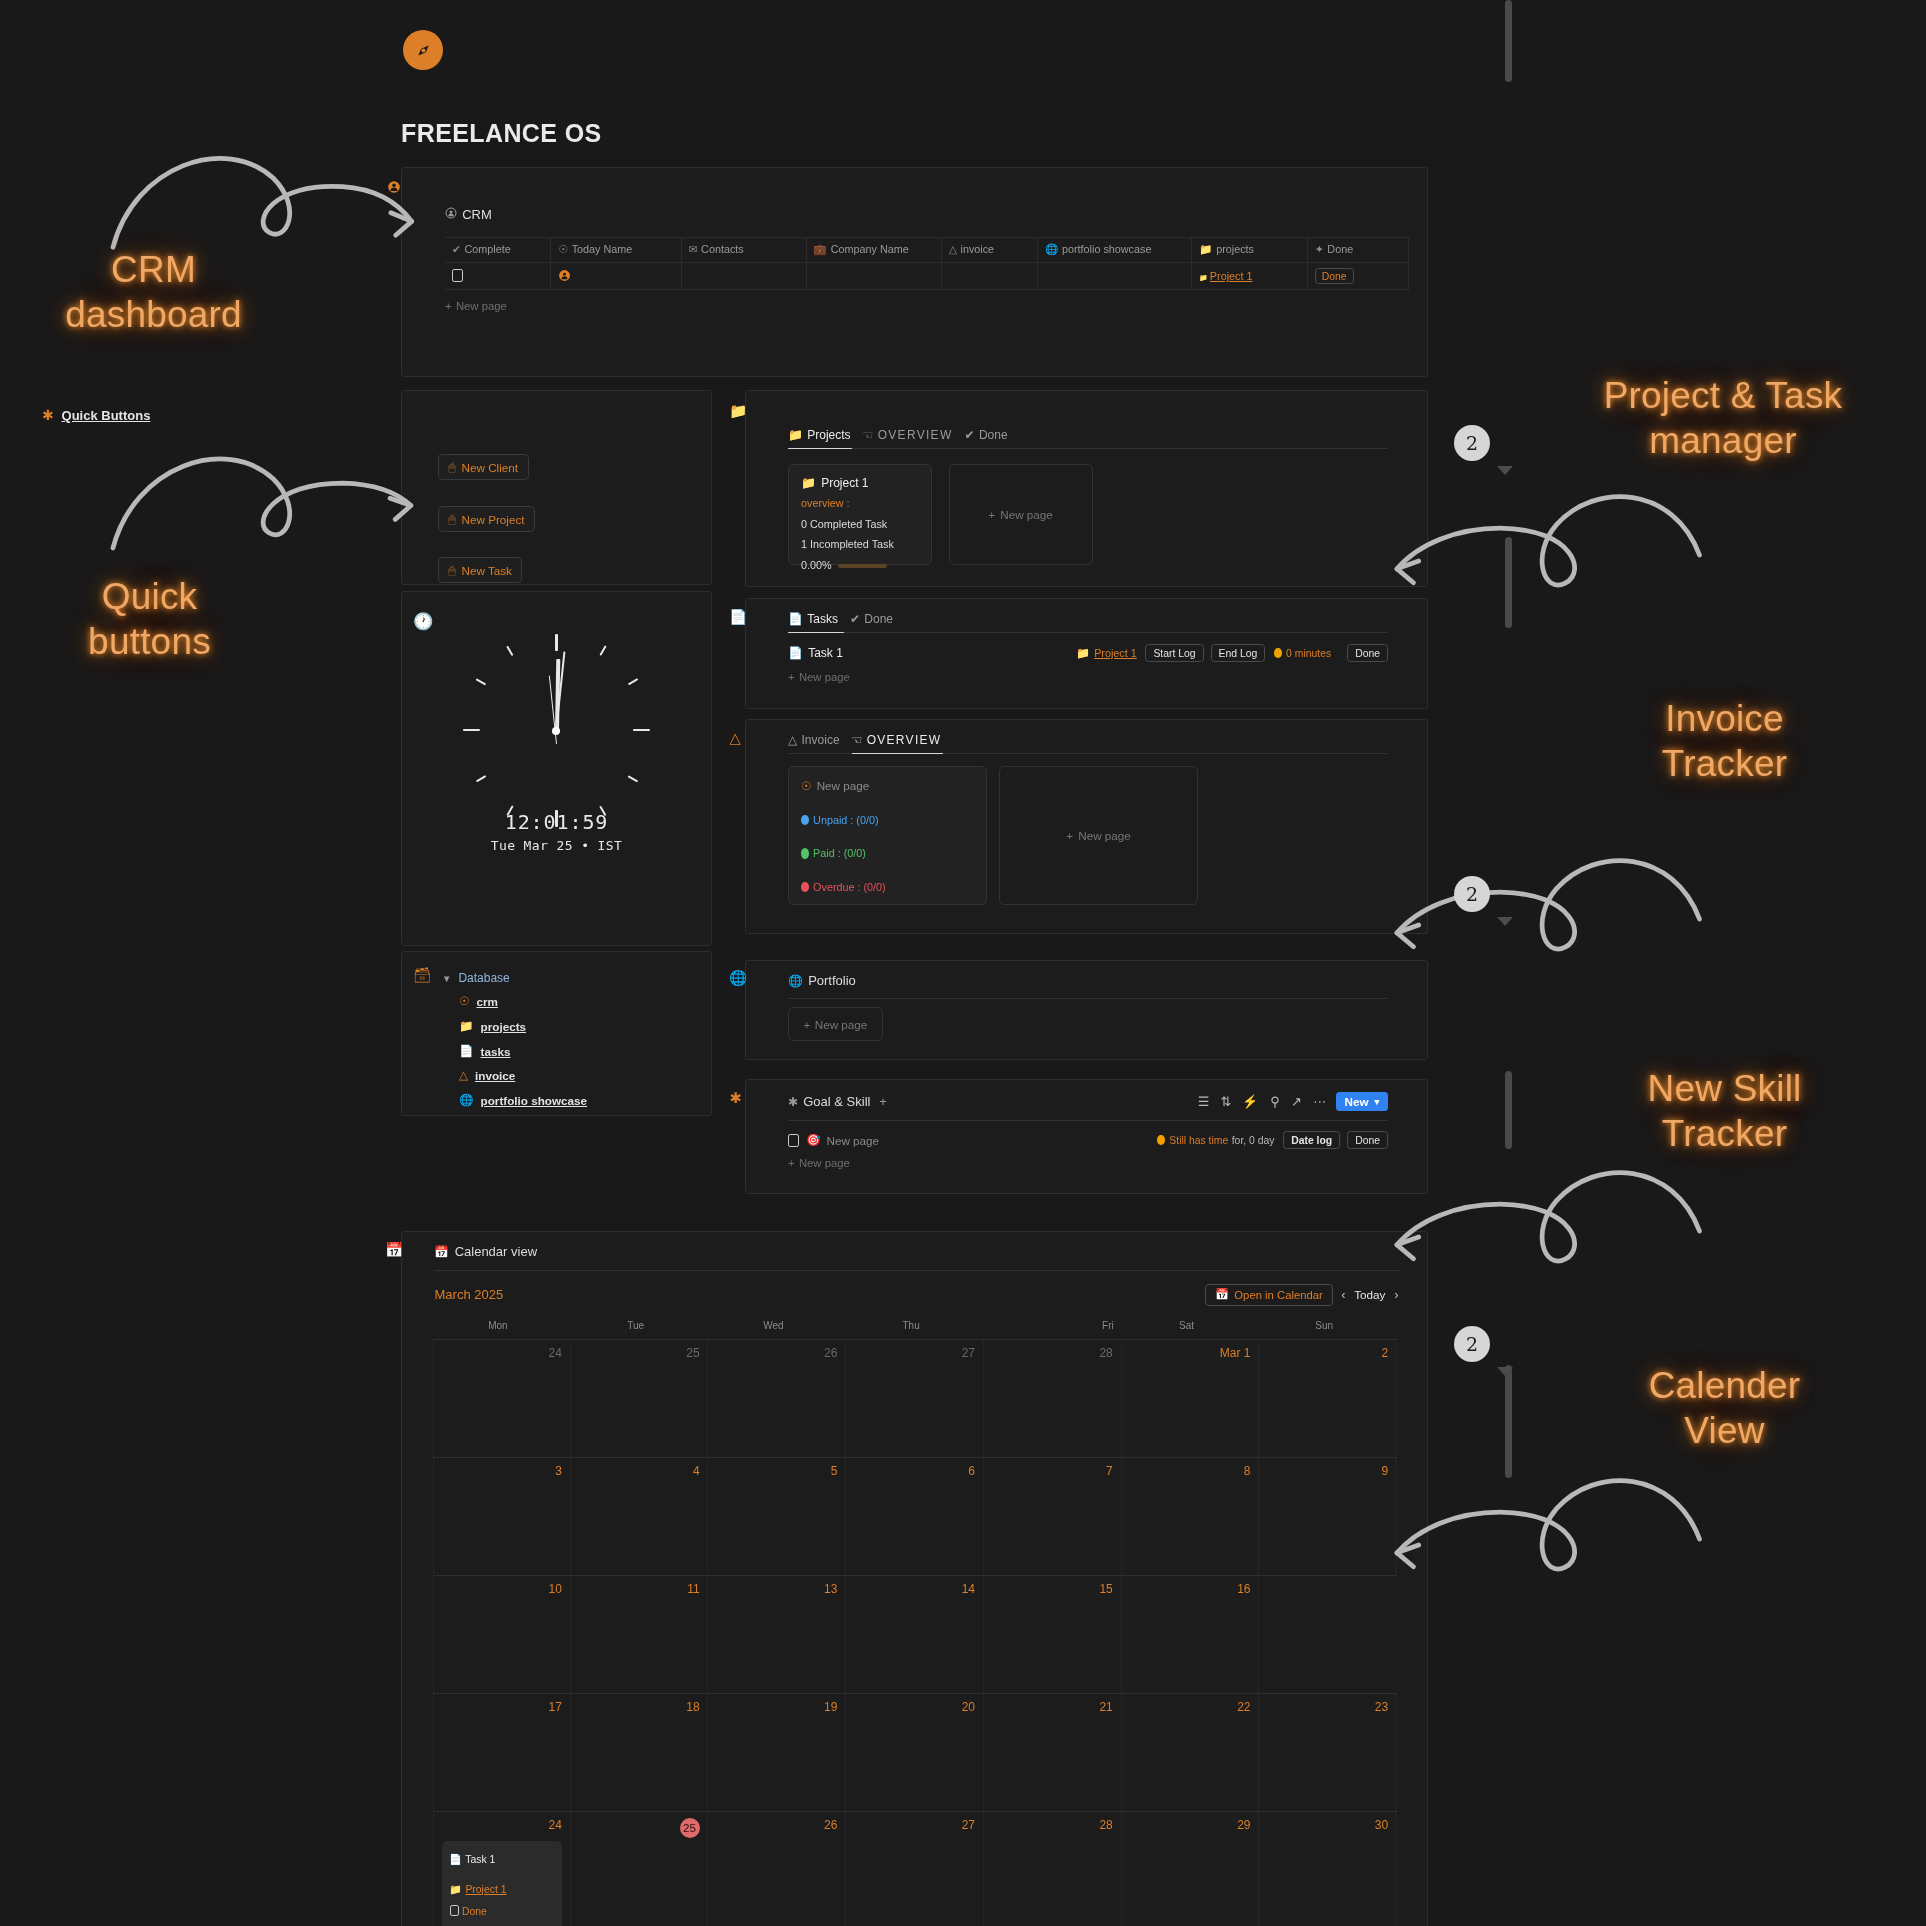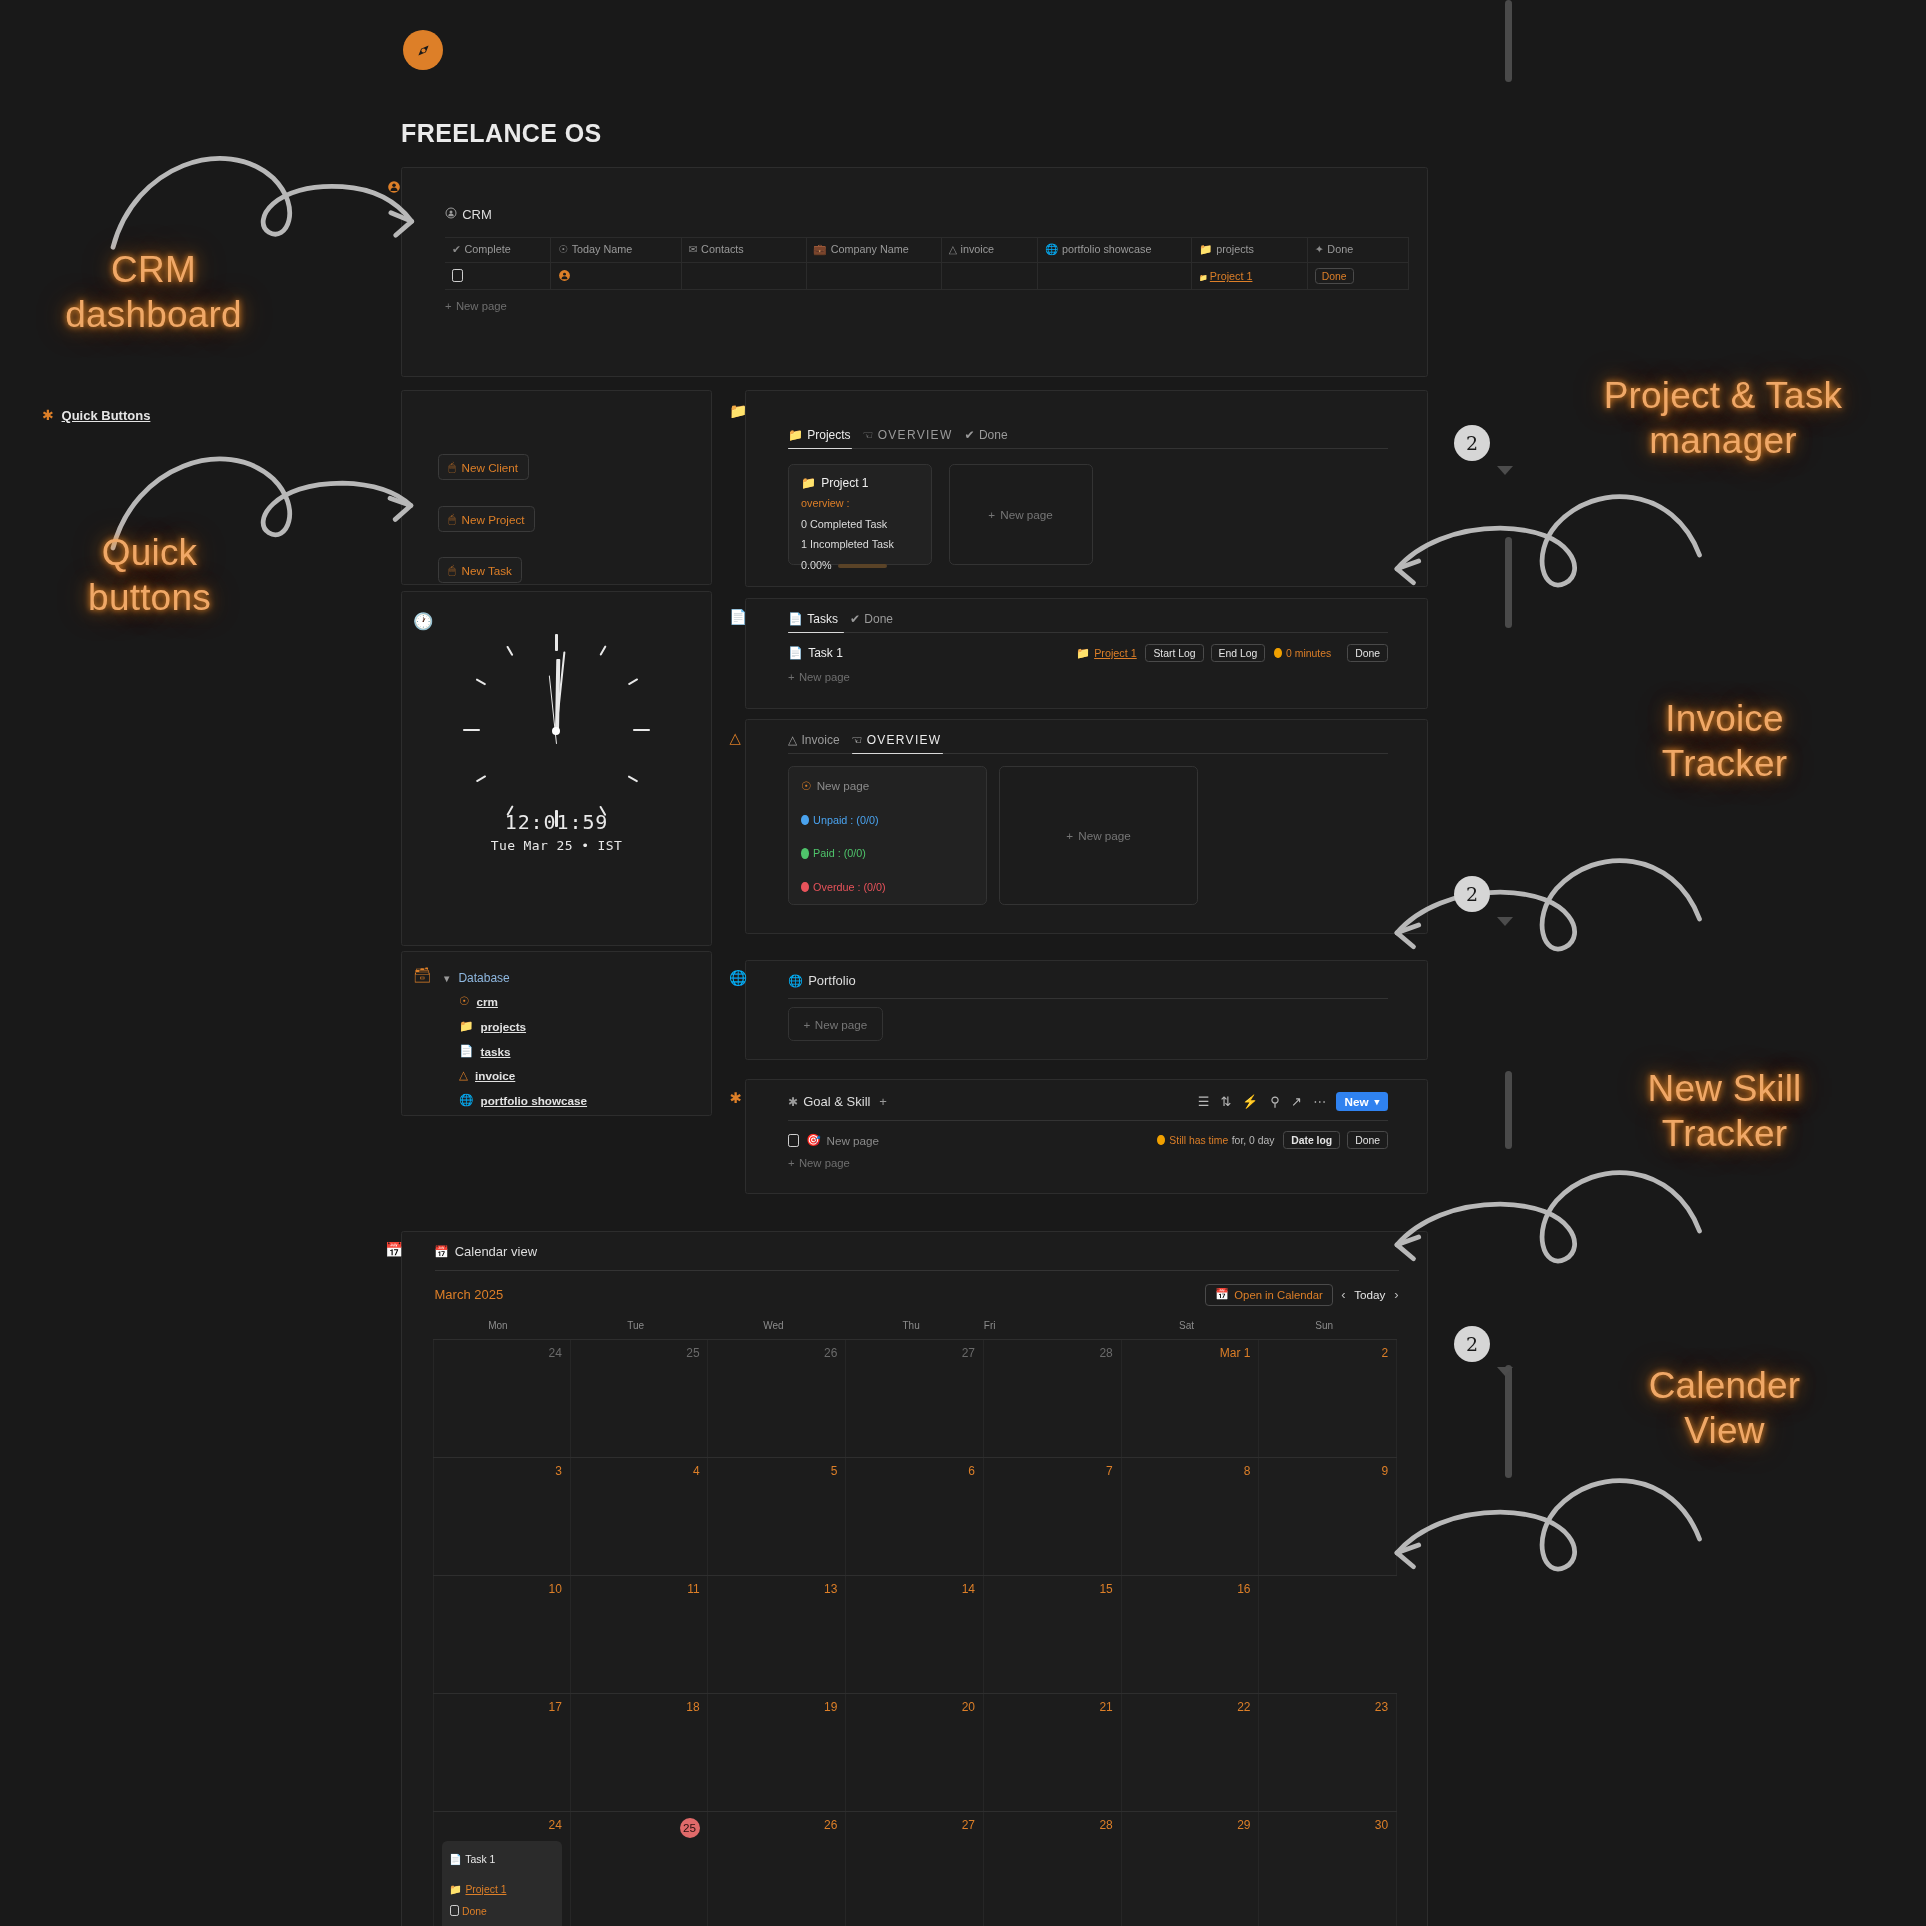--- a/index.html
+++ b/index.html
@@ -509,21 +509,21 @@
       </div>
     </div>
   </div>
 
   <div class="cal-grid">
     <div class="cal-dowrow">
       <div class="cal-dow" style="text-align:center;">Mon</div>
       <div class="cal-dow" style="text-align:center;">Tue</div>
       <div class="cal-dow" style="text-align:center;">Wed</div>
       <div class="cal-dow" style="text-align:center;">Thu</div>
-      <div class="cal-dow" style="text-align:left;">Fri</div>
+      <div class="cal-dow" style="text-align:right;">Fri</div>
       <div class="cal-dow" style="text-align:center;">Sat</div>
       <div class="cal-dow" style="text-align:center;">Sun</div>
     </div>
 
     <div class="cal-week">
       <div class="cal-cell">
           <div class="cal-num muted">24</div>
         </div>
       <div class="cal-cell">
           <div class="cal-num muted">25</div>
@@ -671,21 +671,21 @@
     <path d="M62 212 L 112 194 M62 212 L 100 244" stroke="#b8b8b8" stroke-width="11" fill="none" stroke-linecap="round"></path>
   </svg>
 
   <svg class="arrowsvg" width="347" height="182" style="left:1370px; top:1461px;" viewBox="0 0 800 420">
     <path d="M760 180 C 700 20, 520 10, 430 110 C 370 180, 400 270, 450 245 C 500 220, 470 120, 300 118 C 200 118, 110 155, 62 212" stroke="#b8b8b8" stroke-width="11" fill="none" stroke-linecap="round"></path>
     <path d="M62 212 L 112 194 M62 212 L 100 244" stroke="#b8b8b8" stroke-width="11" fill="none" stroke-linecap="round"></path>
   </svg>
 
   <div class="callout" style="left:15px; top:247px; width:277px;">CRM
 dashboard</div>
-  <div class="callout" style="left:26px; top:530px; width:247px;">Quick
+  <div class="callout" style="left:26px; top:574px; width:247px;">Quick
 buttons</div>
   <div class="callout" style="left:1552px; top:373px; width:342px;">Project &amp; Task
 manager</div>
   <div class="callout" style="left:1560px; top:696px; width:329px;">Invoice
 Tracker</div>
   <div class="callout" style="left:1560px; top:1066px; width:329px;">New Skill
 Tracker</div>
   <div class="callout" style="left:1560px; top:1363px; width:329px;">Calender
 View</div>
 

